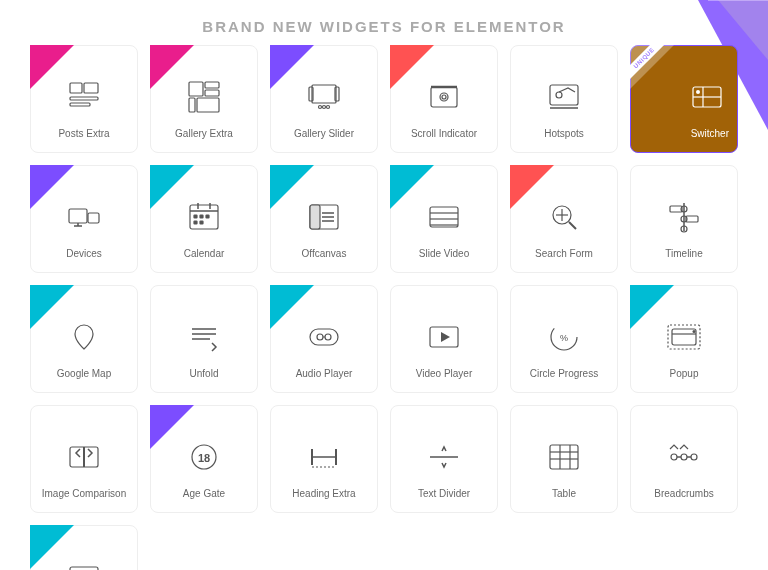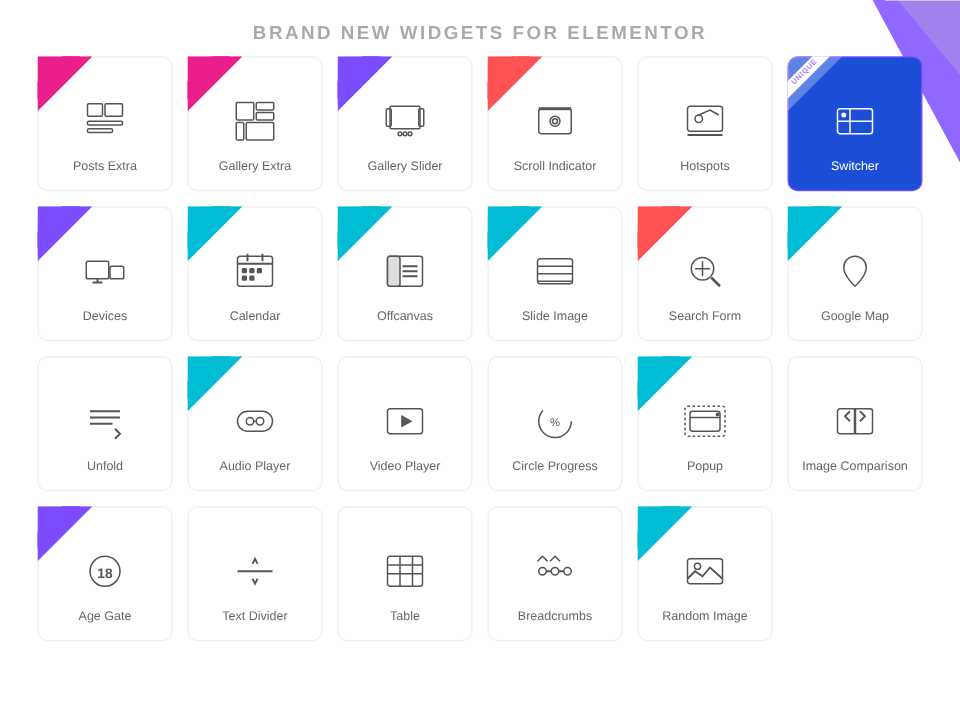--- a/index.html
+++ b/index.html
@@ -127,22 +127,23 @@
 
     
     .deco-tri {
       position: absolute;
       top: 0;
       right: 0;
     }
 
     
     .widget-card.highlight {
-      background: #1d4ed8;
+      background: #a16207;
       border-color: #7c4dff;
+      align-items: flex-end;
     }
     .widget-card.highlight .widget-label {
       color: #fff;
     }
     .widget-card.highlight .widget-icon svg {
       stroke: #fff;
     }
     .widget-card.highlight .badge-unique::before {
       background: #fff;
       color: #7c4dff;
@@ -295,36 +296,49 @@
     <div class="widget-card">
       <div class="badge badge-new" data-text="NEW"></div>
       <div class="widget-icon">
         <svg viewBox="0 0 36 36">
             <rect x="4" y="8" width="28" height="20" rx="2"></rect>
             <line x1="4" y1="14" x2="32" y2="14" stroke="#555" stroke-width="1.2"></line>
             <line x1="4" y1="20" x2="32" y2="20" stroke="#555" stroke-width="1.2"></line>
             <line x1="4" y1="26" x2="32" y2="26" stroke="#555" stroke-width="1.2"></line>
           </svg>
       </div>
-      <div class="widget-label">Slide Image</div>
+      <div class="widget-label">Slide Video</div>
     </div>
 
     <div class="widget-card">
       <div class="badge badge-justout" data-text="JUST OUT"></div>
       <div class="widget-icon">
         <svg viewBox="0 0 36 36">
             <circle cx="16" cy="16" r="9"></circle>
             <line x1="23" y1="23" x2="30" y2="30" stroke="#555" stroke-width="2"></line>
             <line x1="10" y1="16" x2="22" y2="16" stroke="#555" stroke-width="1.2"></line>
             <line x1="16" y1="10" x2="16" y2="22" stroke="#555" stroke-width="1.2"></line>
           </svg>
       </div>
       <div class="widget-label">Search Form</div>
     </div>
 
+    <div class="widget-card">
+      <div class="widget-icon">
+        <svg viewBox="0 0 36 36">
+            <line x1="18" y1="4" x2="18" y2="32" stroke="#555" stroke-width="1.5"></line>
+            <circle cx="18" cy="10" r="3"></circle>
+            <rect x="4" y="7" width="12" height="6" rx="1"></rect>
+            <circle cx="18" cy="20" r="3"></circle>
+            <rect x="20" y="17" width="12" height="6" rx="1"></rect>
+            <circle cx="18" cy="30" r="3"></circle>
+          </svg>
+      </div>
+      <div class="widget-label">Timeline</div>
+    </div>
 
 
     <div class="widget-card">
       <div class="badge badge-new" data-text="NEW"></div>
       <div class="widget-icon">
         <svg viewBox="0 0 36 36">
             <path d="M18 6 C13 6 9 10 9 15 C9 22 18 30 18 30 C18 30 27 22 27 15 C27 10 23 6 18 6Z"></path>
             <circle cx="18" cy="15" r="3.5" stroke="#fff" fill="#fff"></circle>
           </svg>
       </div>
@@ -406,20 +420,31 @@
       <div class="widget-icon">
         <svg viewBox="0 0 36 36">
             <rect x="6" y="6" width="24" height="24" rx="12"></rect>
             <text x="18" y="23" text-anchor="middle" font-size="11" fill="#555" stroke="none" font-family="Arial" font-weight="bold">18</text>
           </svg>
       </div>
       <div class="widget-label">Age Gate</div>
     </div>
 
 
+    <div class="widget-card">
+      <div class="widget-icon">
+        <svg viewBox="0 0 36 36">
+            <line x1="6" y1="10" x2="6" y2="26" stroke="#555" stroke-width="2"></line>
+            <line x1="6" y1="18" x2="30" y2="18" stroke="#555" stroke-width="1.5"></line>
+            <line x1="30" y1="10" x2="30" y2="26" stroke="#555" stroke-width="2"></line>
+            <line x1="6" y1="28" x2="30" y2="28" stroke="#555" stroke-width="1.2" stroke-dasharray="2,2"></line>
+          </svg>
+      </div>
+      <div class="widget-label">Heading Extra</div>
+    </div>
 
 
     <div class="widget-card">
       <div class="widget-icon">
         <svg viewBox="0 0 36 36">
             <line x1="4" y1="18" x2="32" y2="18" stroke="#555" stroke-width="1.5"></line>
             <polyline points="16,12 18,8 20,12" fill="none" stroke="#555" stroke-width="1.5"></polyline>
             <polyline points="16,24 18,28 20,24" fill="none" stroke="#555" stroke-width="1.5"></polyline>
           </svg>
       </div>

